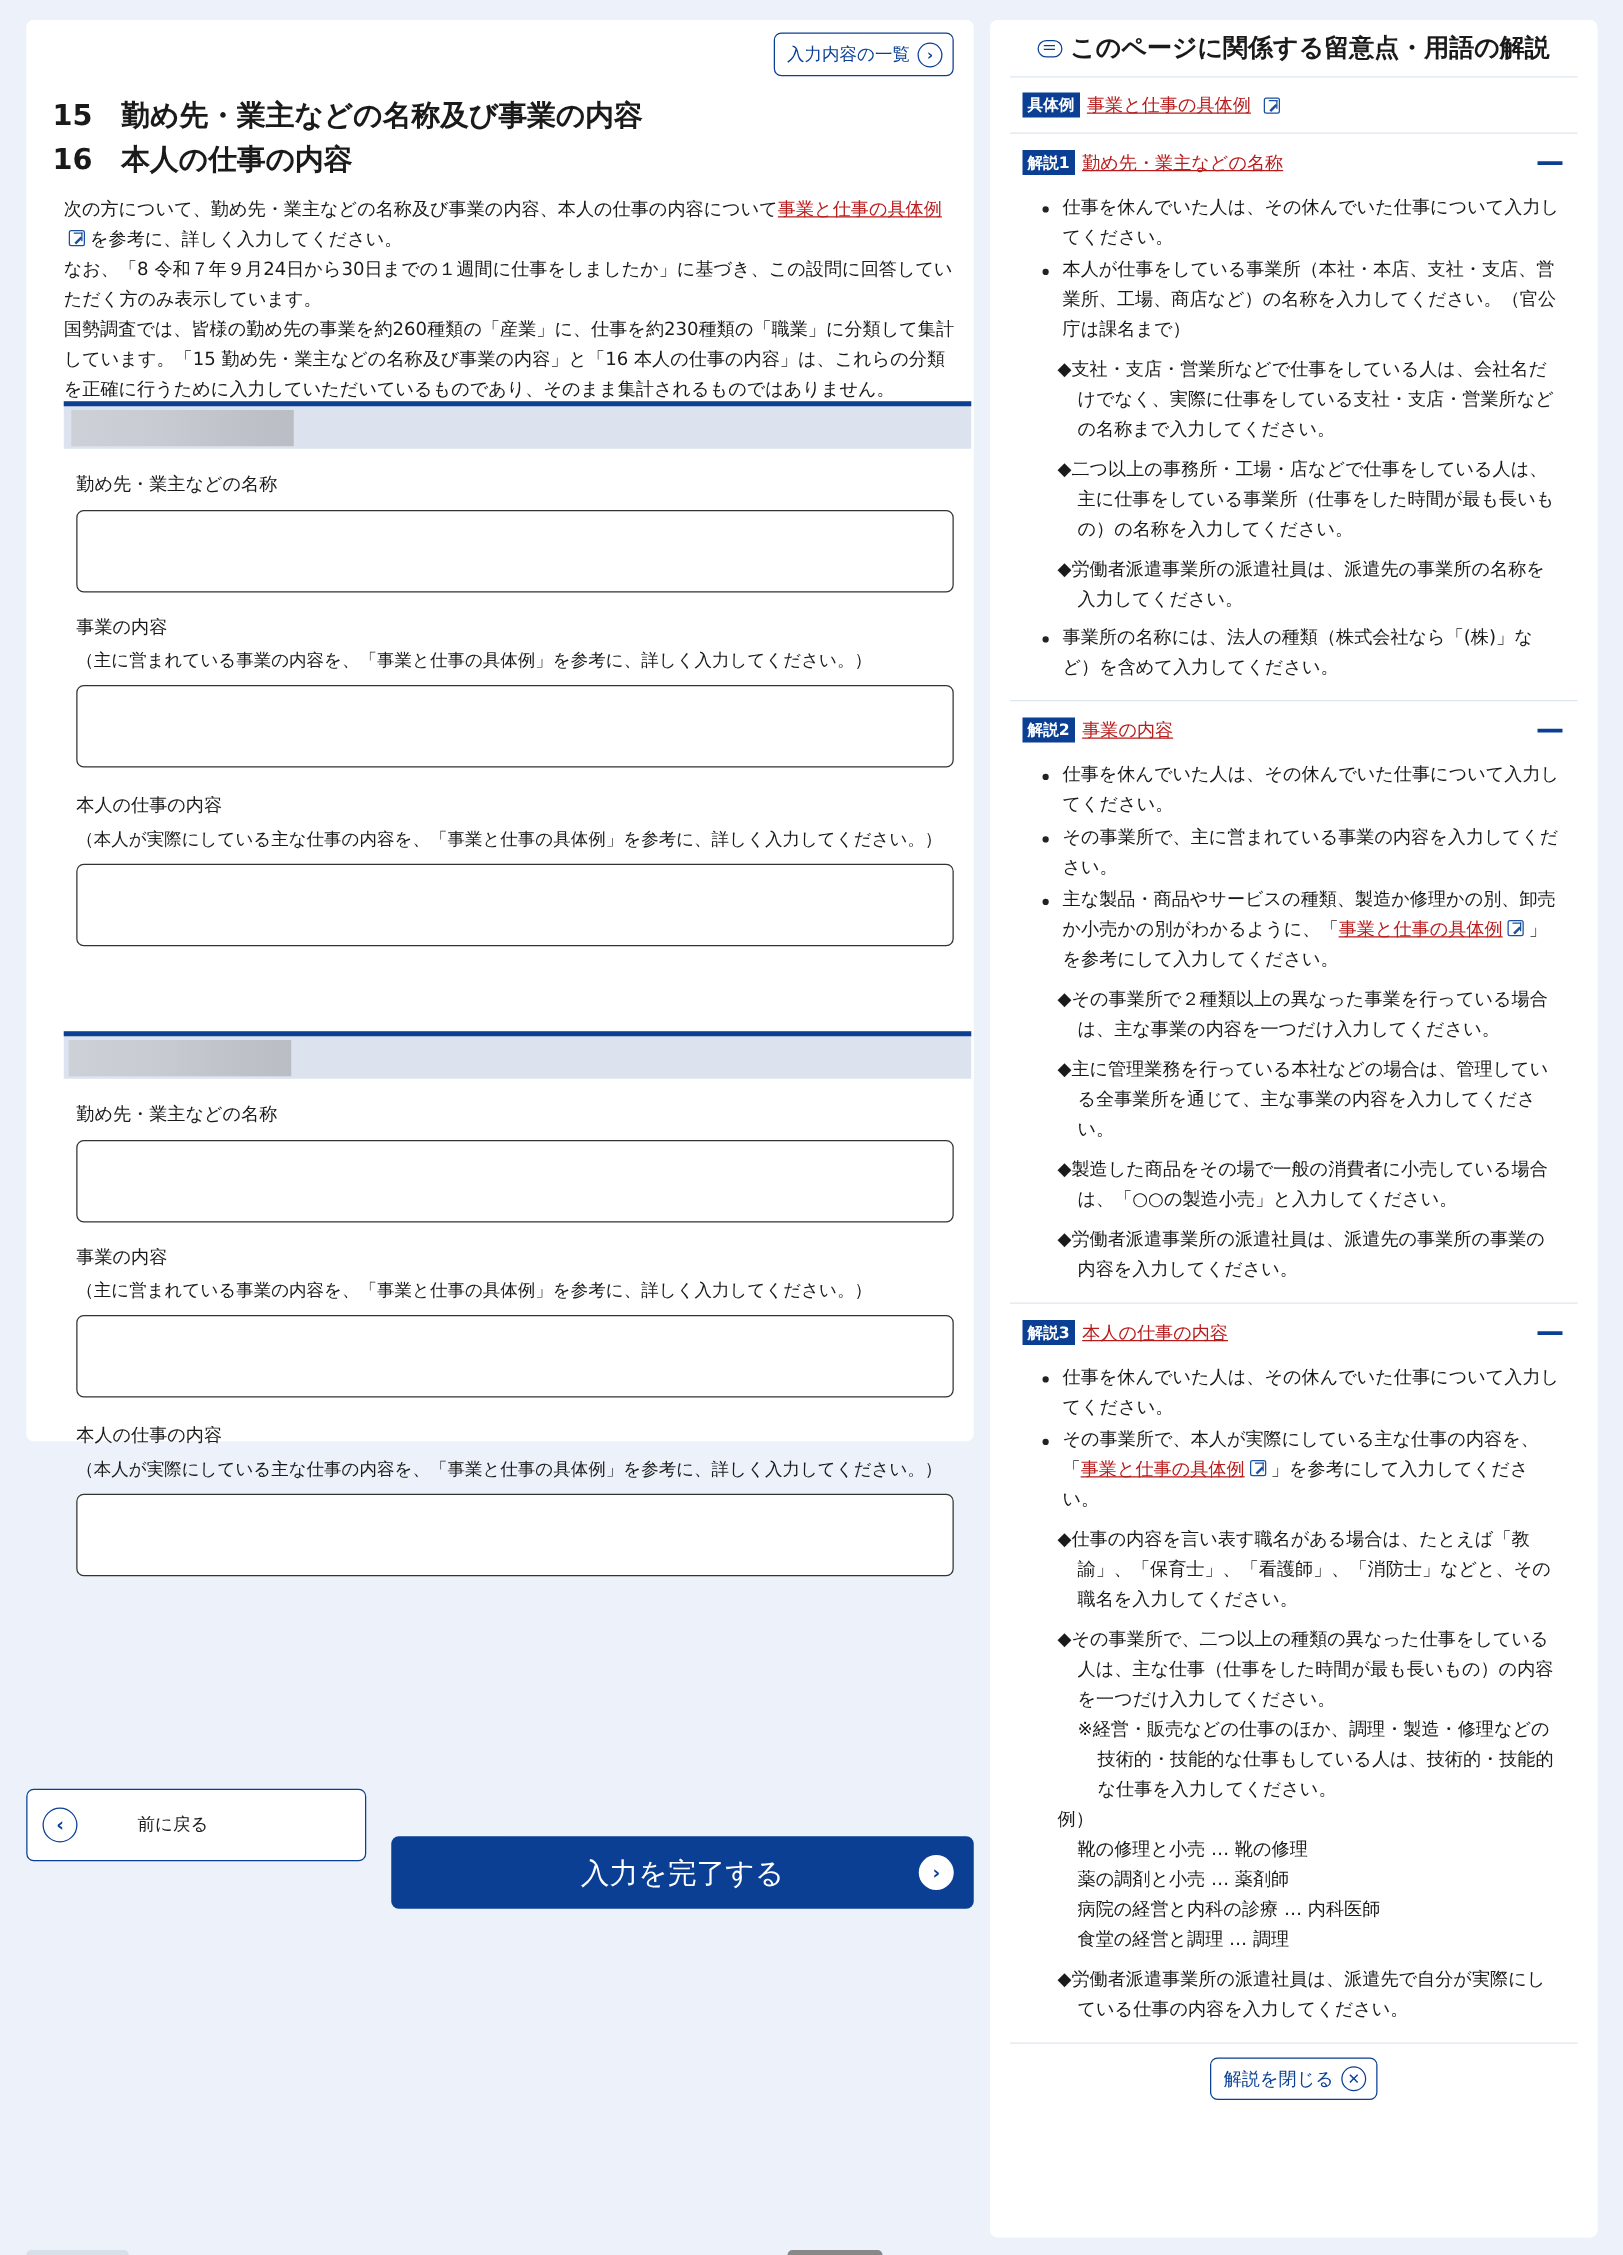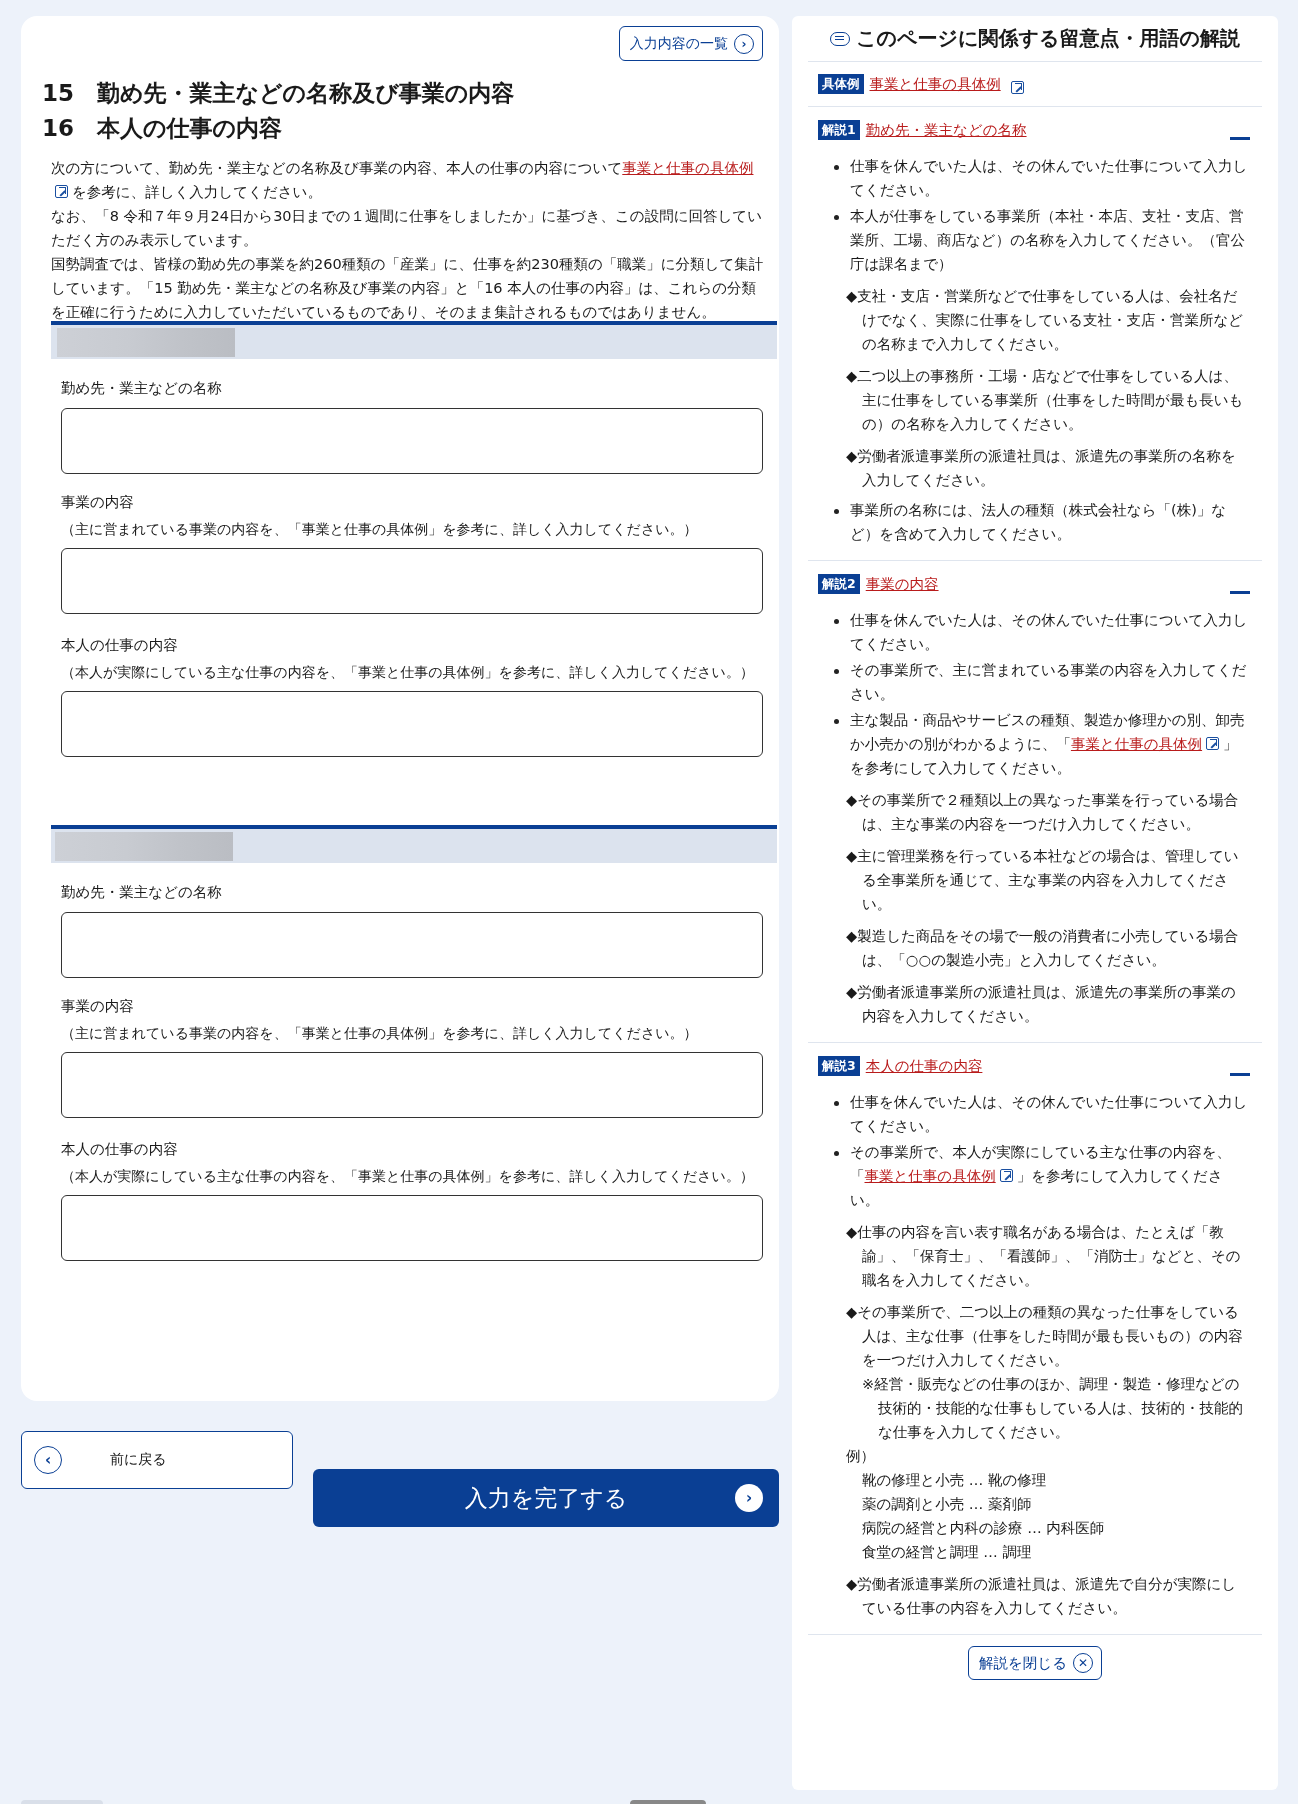--- a/index.html
+++ b/index.html
@@ -18,22 +18,22 @@
     content: ""; position: absolute; right: 1px; top: 1px; width: 6px; height: 6px;
     border-top: 1.5px solid #1a4fa0; border-right: 1.5px solid #1a4fa0;
   }
   .ext-icon::before {
     content: ""; position: absolute; right: 2px; top: 4px; width: 7px; height: 1.5px;
     background: #1a4fa0; transform: rotate(-45deg); transform-origin: right center;
   }
 
   
   .main-panel {
-    position: absolute; left: 21px; top: 16px; width: 758px; height: 1385px;
-    background: #fff; border-radius: 16px;
+    position: absolute; left: 21px; top: 16px; width: 758px; height: 1137px;
+    background: #fff; border-radius: 6px;
   }
   .list-btn {
     position: absolute; right: 16px; top: 10px; height: 35px; padding: 0 8px 0 10px;
     border: 1.5px solid #0a3f94; border-radius: 6px; background: #fff;
     display: flex; align-items: center; gap: 6px; color: #0a3f94; font-size: 14px; cursor: pointer;
   }
   .circ-chev {
     width: 20px; height: 20px; border: 1.5px solid #0a3f94; border-radius: 50%;
     display: inline-flex; align-items: center; justify-content: center; font-size: 12px; font-weight: bold;
   }
@@ -92,21 +92,21 @@
     font-size: 20px; font-weight: bold; border-bottom: 1.5px solid #dfe5ee; margin: 0 16px;
   }
   .chat-icon {
     width: 20px; height: 14px; border: 1.8px solid #0a3f94; border-radius: 7px; position: relative;
   }
   .chat-icon::before {
     content: ""; position: absolute; left: 4px; top: 3px; width: 9px; height: 1.5px; background: #0a3f94;
     box-shadow: 0 3px 0 #0a3f94;
   }
   .side-row {
-    margin: 0 16px; border-bottom: 1.5px solid #dfe5ee; padding: 11px 10px; display: flex; align-items: flex-end; gap: 6px;
+    margin: 0 16px; border-bottom: 1.5px solid #dfe5ee; padding: 11px 10px; display: flex; align-items: center; gap: 6px;
     font-size: 14.5px;
   }
   .tag {
     background: #0a3f94; color: #fff; font-size: 12.5px; font-weight: bold; padding: 2px 4px; line-height: 16px;
   }
   .minus { margin-left: auto; width: 20px; height: 3px; background: #0a3f94; margin-right: 2px; cursor: pointer; }
   .sec-body { margin: 0 16px; border-bottom: 1.5px solid #dfe5ee; padding: 4px 12px 14px 22px; font-size: 14.5px; line-height: 24px; }
   .sec-body ul { list-style: none; }
   .sec-body li.b { position: relative; padding-left: 20px; margin-top: 2px; }
   .sec-body li.b::before { content: ""; position: absolute; left: 4px; top: 11px; width: 5px; height: 5px; background: #222; border-radius: 50%; }

